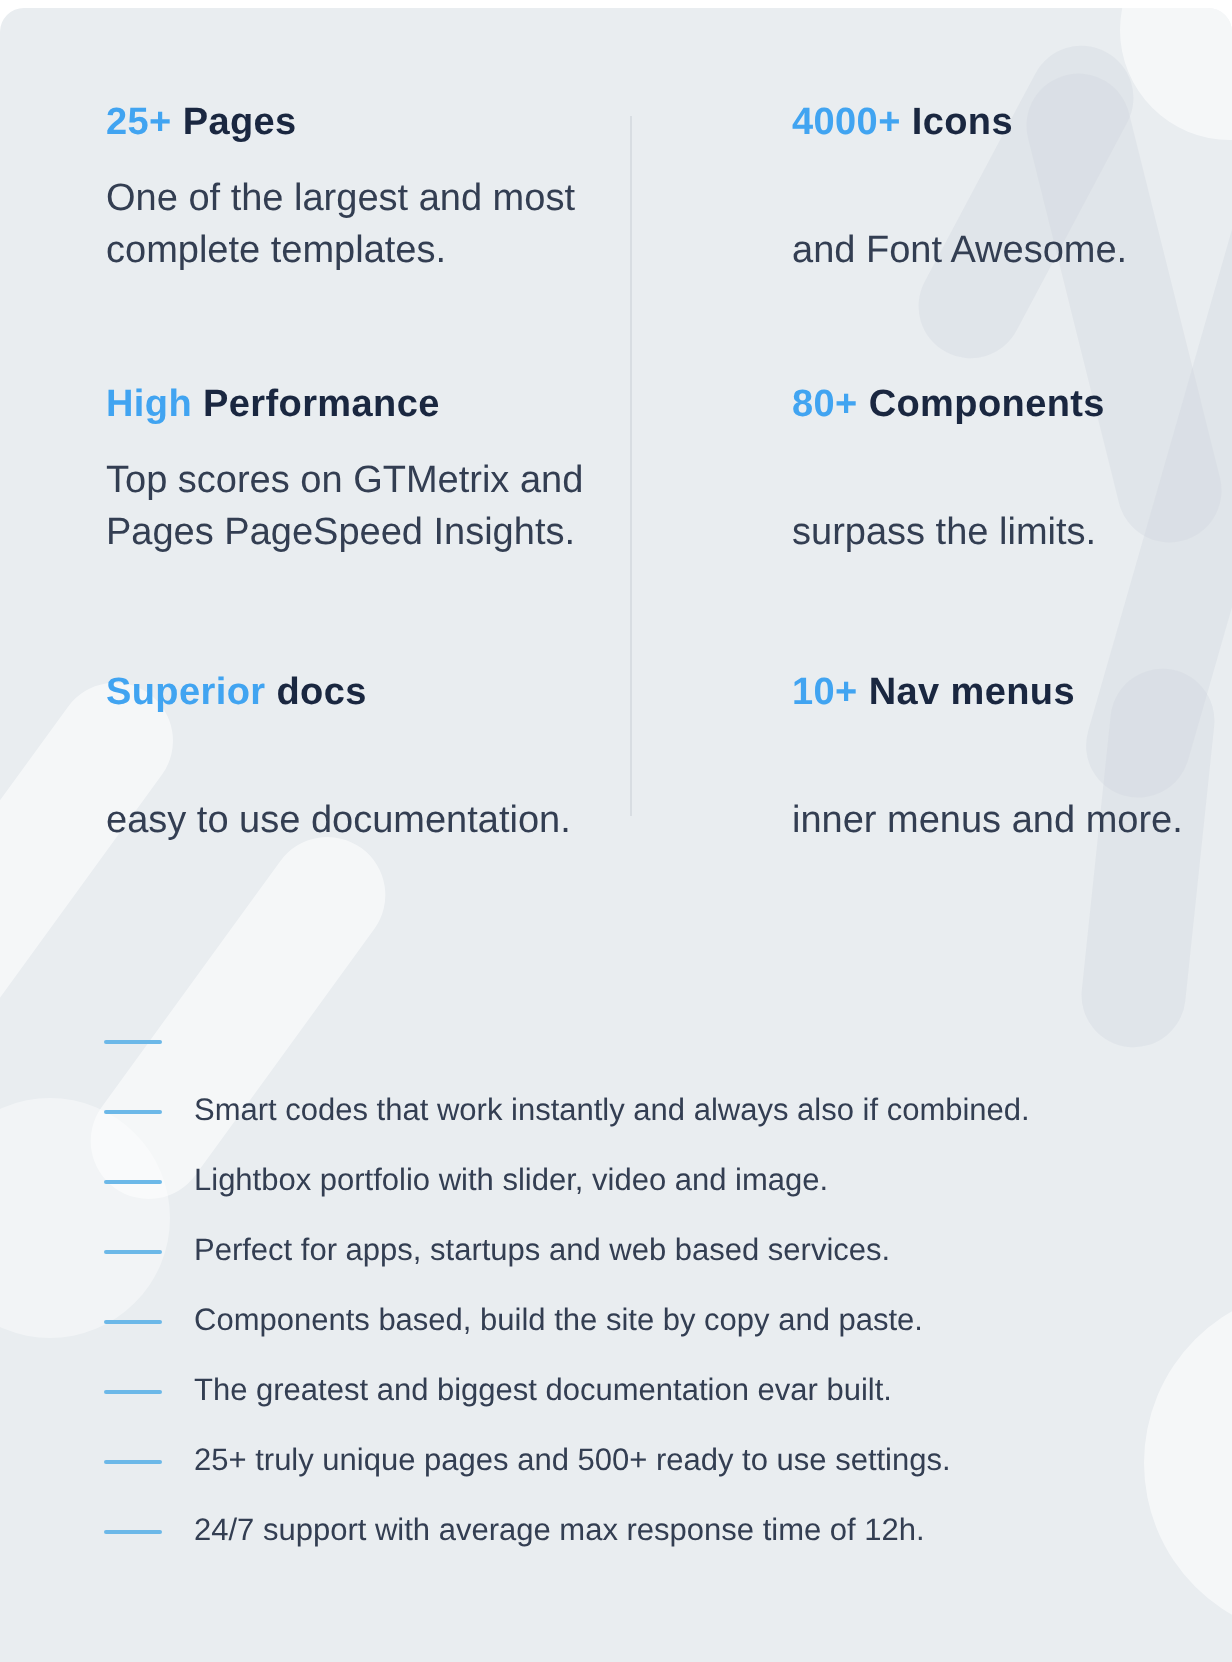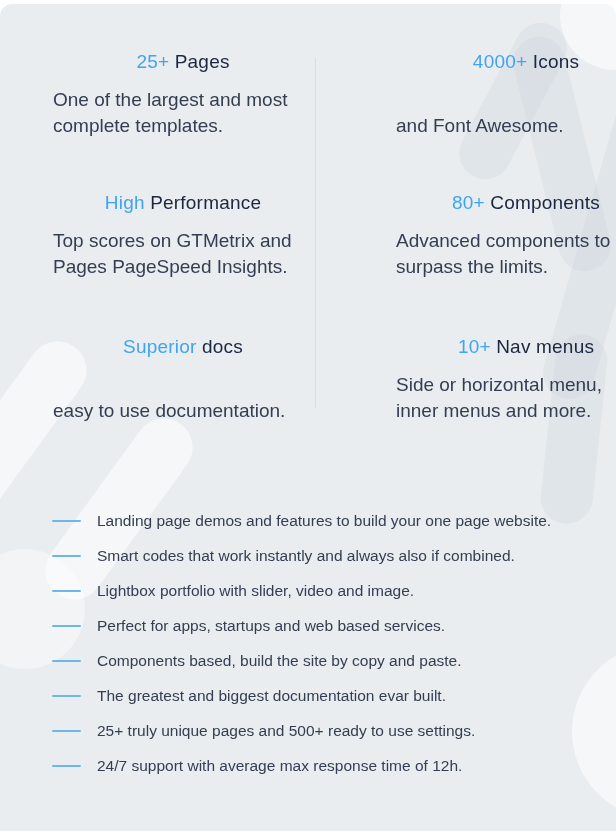--- a/index.html
+++ b/index.html
@@ -28,24 +28,23 @@
 
   
   .feature{
     position:absolute;
     width:260px;
   }
   .feature h3{
     margin:0;
     font-size:19px;
     line-height:22px;
-    font-weight:normal;
+    font-weight:bold;
     color:#1a2740;
     letter-spacing:.2px;
-    text-align:center;
   }
   .feature h3 .accent{color:#41a4f1;}
   .feature p{
     margin:14px 0 0 0;
     font-size:19px;
     line-height:26px;
     color:#333e52;
   }
   .divider{
     position:absolute;
@@ -110,37 +109,36 @@
     <p><br><span>and Font Awesome.</span></p>
   </div>
 
   <div class="feature" style="left:53px; top:188px;">
     <h3><span class="accent">High</span> <span>Performance</span></h3>
     <p><span>Top scores on GTMetrix and</span><br><span>Pages PageSpeed Insights.</span></p>
   </div>
 
   <div class="feature" style="left:396px; top:188px;">
     <h3><span class="accent">80+</span> <span>Components</span></h3>
-    <p><span>Advanced components to</span><br><span>surpass the limits.</span></p>
+    <p><br><span>surpass the limits.</span></p>
   </div>
 
   <div class="feature" style="left:53px; top:332px;">
     <h3><span class="accent">Superior</span> <span>docs</span></h3>
     <p><br><span>easy to use documentation.</span></p>
   </div>
 
   <div class="feature" style="left:396px; top:332px;">
     <h3><span class="accent">10+</span> <span>Nav menus</span></h3>
-    <p><span>Side or horizontal menu,</span><br><span>inner menus and more.</span></p>
+    <p><br><span>inner menus and more.</span></p>
   </div>
 
   <ul class="checklist">
     <li>
         <span class="dash"></span>
-        <span class="benefit-text">Landing page demos and features to build your one page website.</span>
       </li>
     <li>
         <span class="dash"></span>
         <span class="benefit-text">Smart codes that work instantly and always also if combined.</span>
       </li>
     <li>
         <span class="dash"></span>
         <span class="benefit-text">Lightbox portfolio with slider, video and image.</span>
       </li>
     <li>

